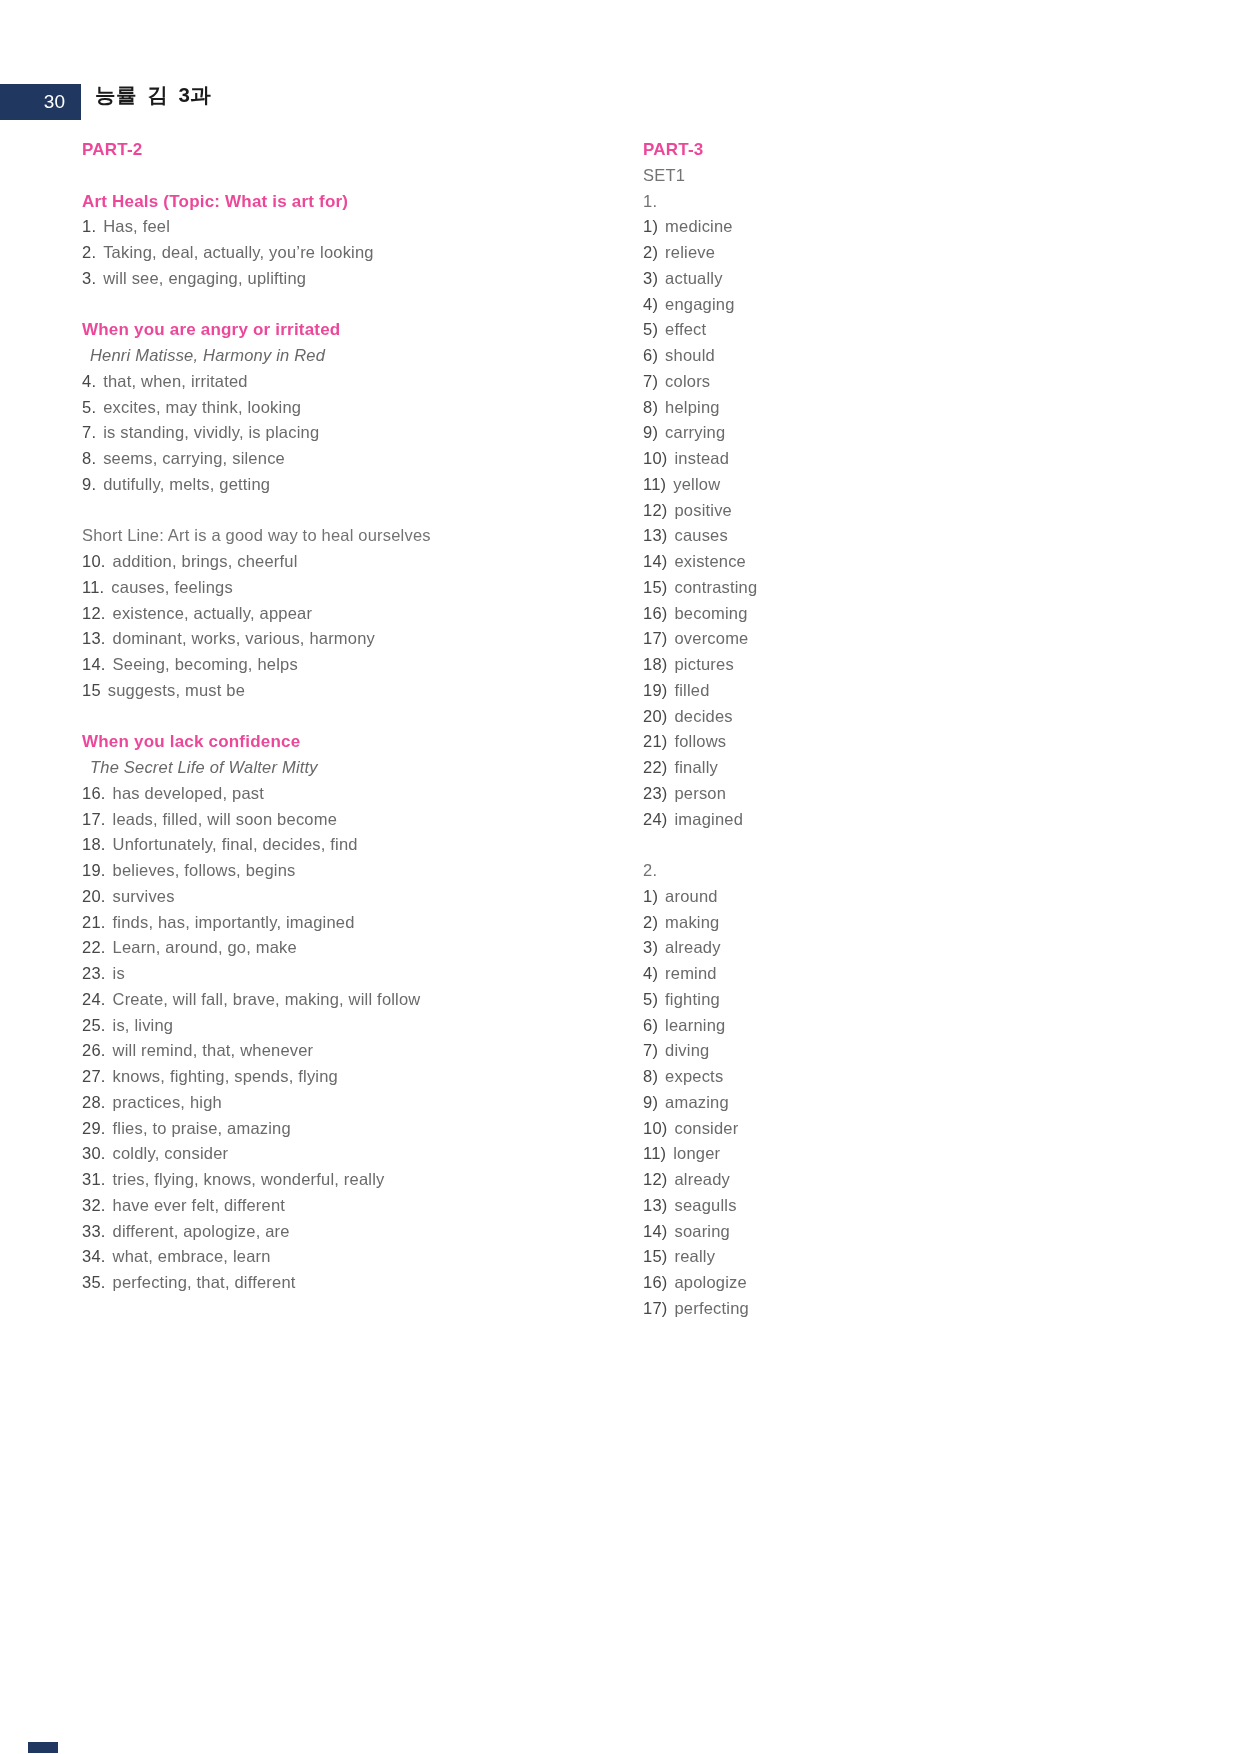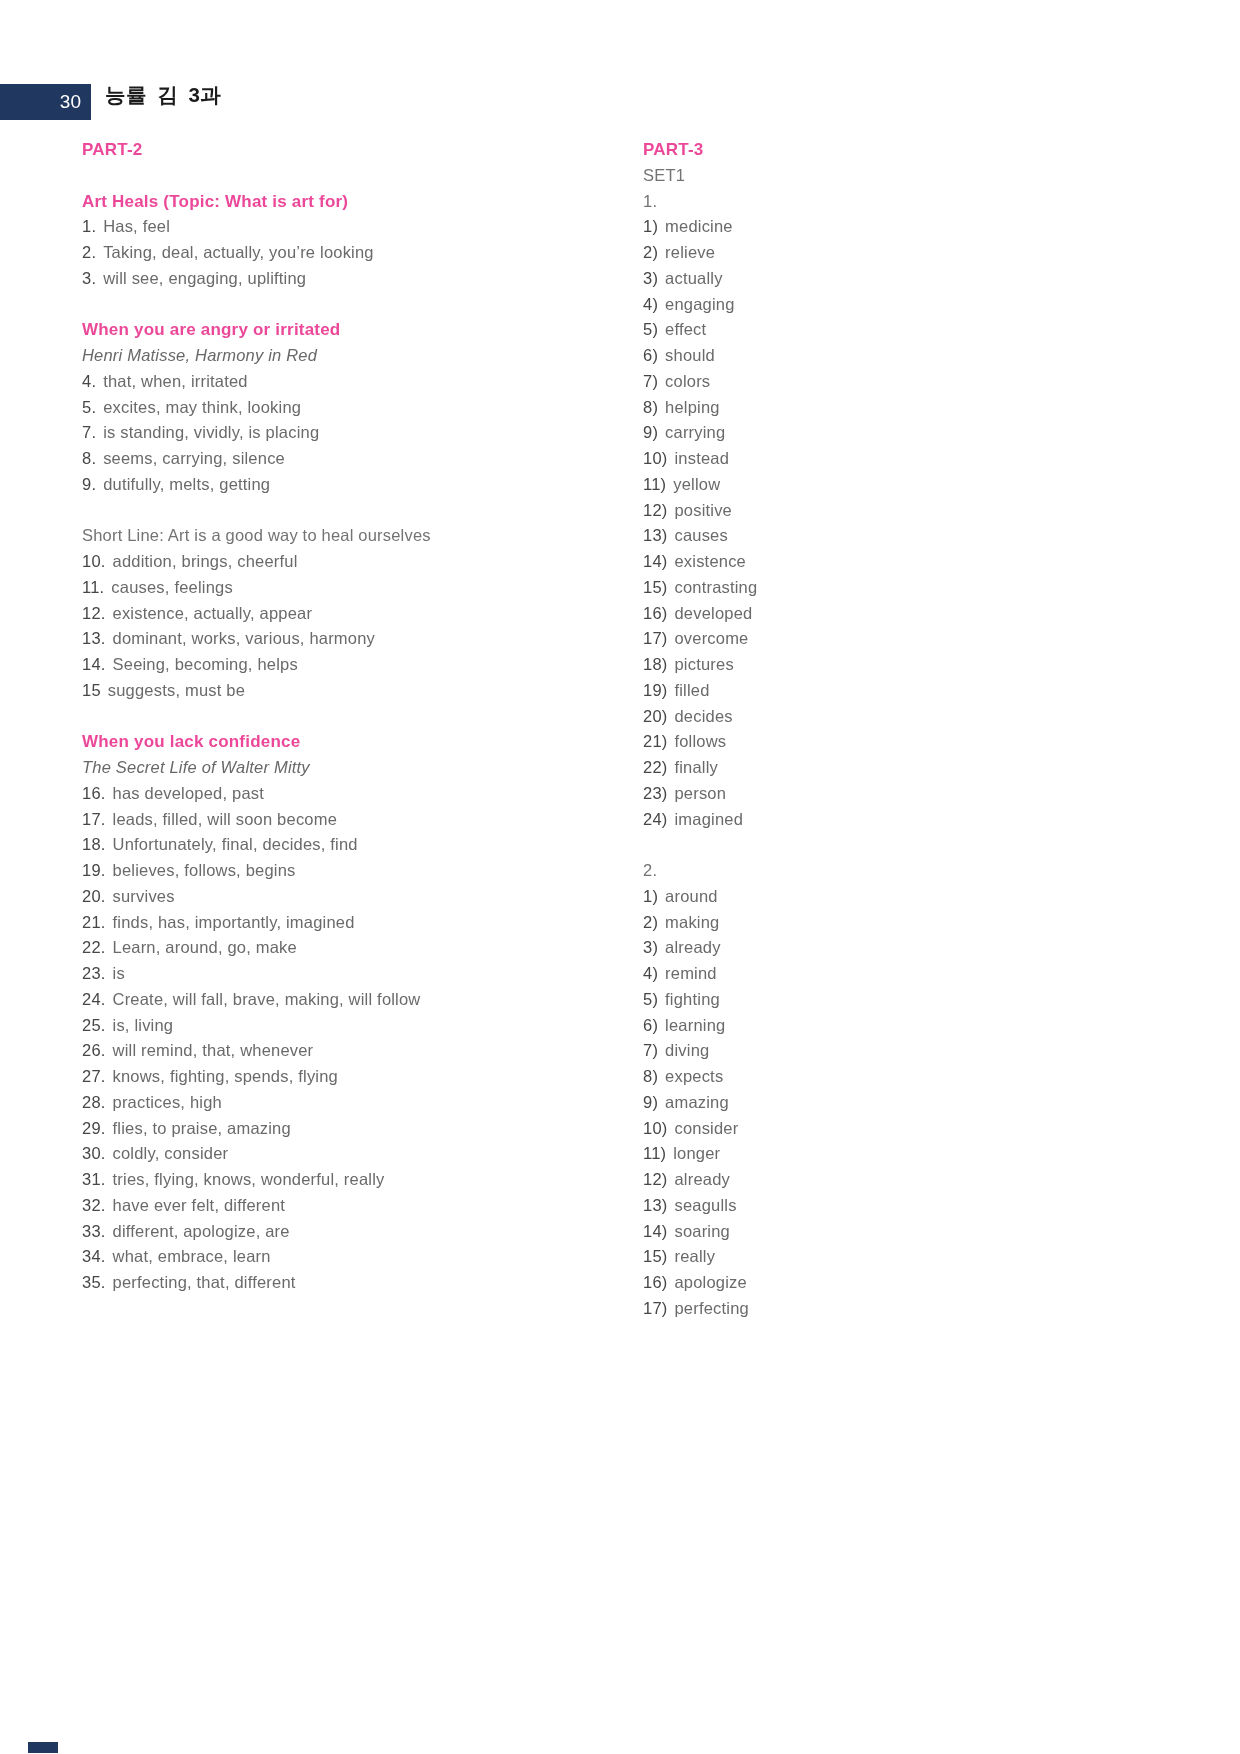--- a/index.html
+++ b/index.html
@@ -5,37 +5,37 @@
   :root { --accent:#20375F; }
   html,body { margin:0; padding:0; }
   body {
     width:1240px; height:1754px;
     background:#ffffff;
     font-family:"Liberation Sans","DejaVu Sans",sans-serif;
     position:relative; overflow:hidden;
   }
   .header { position:absolute; top:56px; left:0; display:flex; align-items:center; }
   .page-num-box {
-    width:91px; height:36px; background:var(--accent); color:#ffffff;
+    width:81px; height:36px; background:var(--accent); color:#ffffff;
     display:flex; align-items:center; justify-content:flex-end;
-    padding-right:10px; box-sizing:border-box; font-size:19px;margin-top:28px;
+    padding-right:16px; box-sizing:border-box; font-size:19px;margin-top:28px;
   }
   .page-title {
     margin:14px 0 0 14px; font-size:20.5px; font-weight:bold;
     color:#1b1b1b; word-spacing:4px; letter-spacing:0.5px;
   }
   .col { position:absolute; top:137px; }
   .col-left  { left:82px; }
   .col-right { left:643px; }
   .line {
     height:25.75px; line-height:25.75px; font-size:16.5px;
     letter-spacing:0.2px; white-space:nowrap; color:#6a6a6a;
   }
   .line.heading { font-weight:bold; color:#ec4899; font-size:17px; }
-  .line.italic  { font-style:italic; color:#686868; }
+  .line.italic  { font-style:italic; color:#686868;margin-left:8px; }
   .line.plain   { color:#737373; }
   .line.blank   { }
   .num { color:#474747; margin-right:7px; }
   .txt { color:#6a6a6a; }
   .footer-mark {
     position:absolute; left:28px; top:1742px; width:30px; height:11px;
     background:var(--accent);
   }
 </style>
 </head>
@@ -108,21 +108,21 @@
       <div class="line item"><span class="num">6)</span><span class="txt">should</span></div>
       <div class="line item"><span class="num">7)</span><span class="txt">colors</span></div>
       <div class="line item"><span class="num">8)</span><span class="txt">helping</span></div>
       <div class="line item"><span class="num">9)</span><span class="txt">carrying</span></div>
       <div class="line item"><span class="num">10)</span><span class="txt">instead</span></div>
       <div class="line item"><span class="num">11)</span><span class="txt">yellow</span></div>
       <div class="line item"><span class="num">12)</span><span class="txt">positive</span></div>
       <div class="line item"><span class="num">13)</span><span class="txt">causes</span></div>
       <div class="line item"><span class="num">14)</span><span class="txt">existence</span></div>
       <div class="line item"><span class="num">15)</span><span class="txt">contrasting</span></div>
-      <div class="line item"><span class="num">16)</span><span class="txt">developed</span></div>
+      <div class="line item"><span class="num">16)</span><span class="txt">becoming</span></div>
       <div class="line item"><span class="num">17)</span><span class="txt">overcome</span></div>
       <div class="line item"><span class="num">18)</span><span class="txt">pictures</span></div>
       <div class="line item"><span class="num">19)</span><span class="txt">filled</span></div>
       <div class="line item"><span class="num">20)</span><span class="txt">decides</span></div>
       <div class="line item"><span class="num">21)</span><span class="txt">follows</span></div>
       <div class="line item"><span class="num">22)</span><span class="txt">finally</span></div>
       <div class="line item"><span class="num">23)</span><span class="txt">person</span></div>
       <div class="line item"><span class="num">24)</span><span class="txt">imagined</span></div>
       <div class="line blank"></div>
       <div class="line plain"><span class="">2.</span></div>

